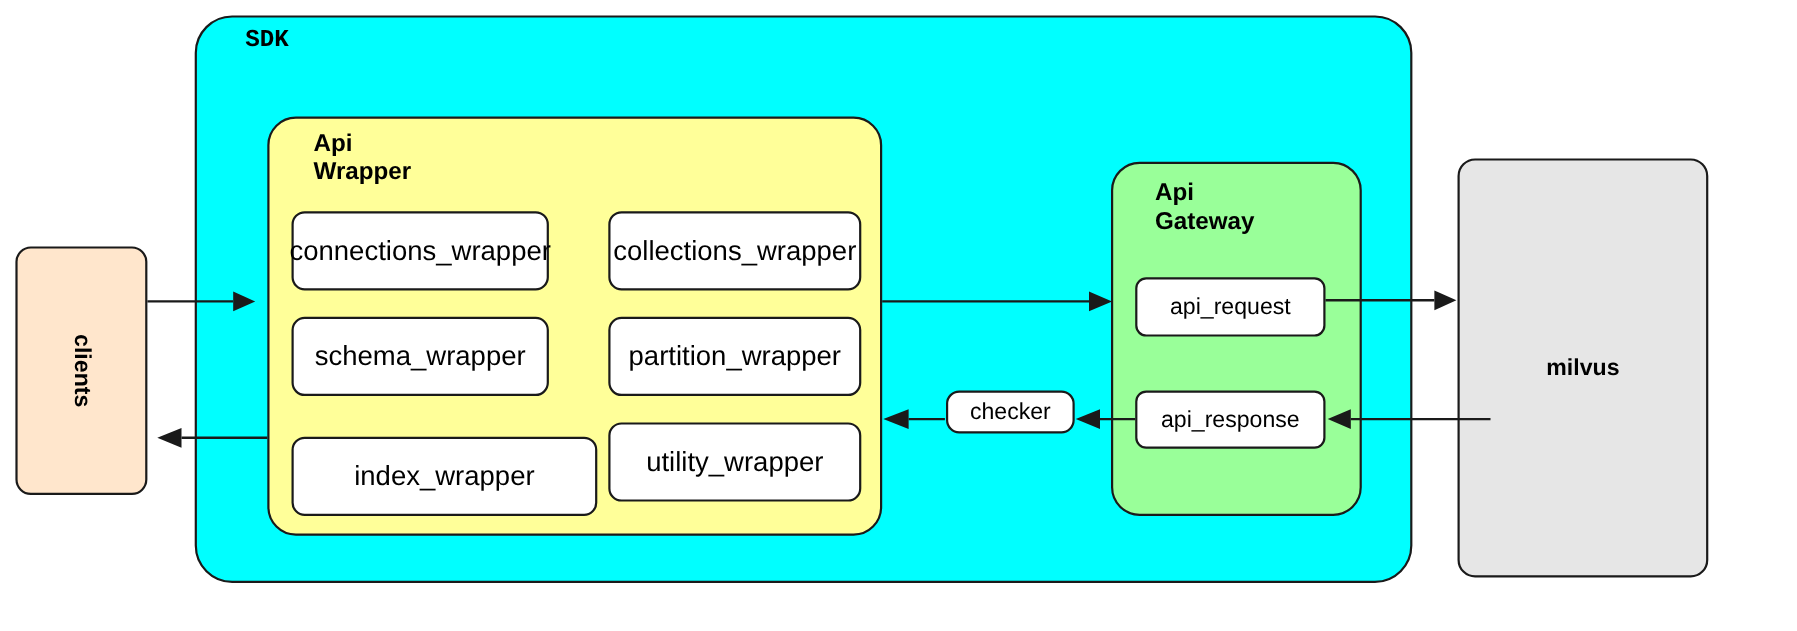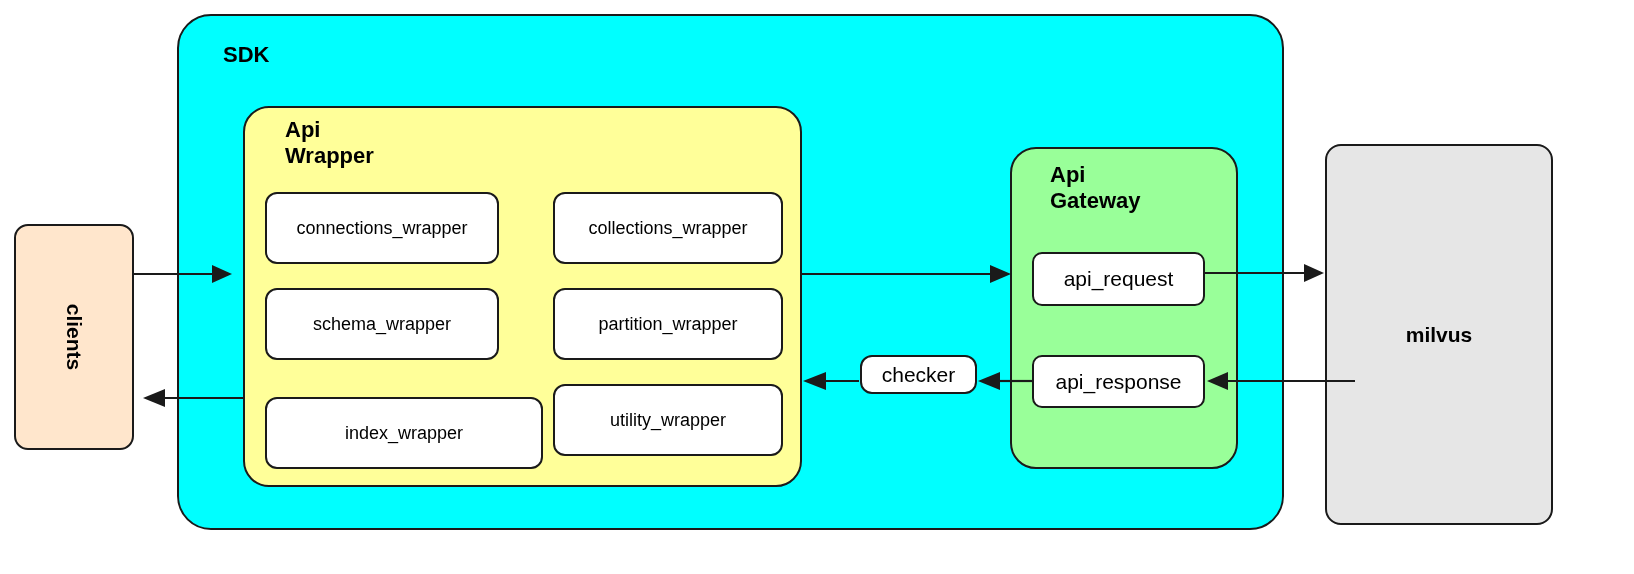--- a/index.html
+++ b/index.html
@@ -59,21 +59,21 @@
     font-size: 21px;
     transform: rotate(90deg);
     white-space: nowrap;
   }
 
   #sdk-group {
     left: 177px; top: 14px; width: 1107px; height: 516px;
     background: #00ffff;
     border-radius: 34px;
   }
-  #sdk-group > .group-label { left: 44px; top: 26px; }
+  #sdk-group > .group-label { left: 44px; top: 8px; font-family: Liberation Mono, monospace; }
 
   #apiwrapper-group {
     left: 243px; top: 106px; width: 559px; height: 381px;
     background: #ffff99;
     border-radius: 26px;
   }
   #apiwrapper-group > .group-label { left: 40px; top: 9px; }
 
   #apigateway-group {
     left: 1010px; top: 147px; width: 228px; height: 322px;
@@ -87,21 +87,21 @@
     background: #e6e6e6;
     border-radius: 16px;
     font-weight: bold;
     font-size: 21px;
   }
 
   
   .leaf {
     background: #ffffff;
     border-radius: 12px;
-    font-size: 18px;
+    font-size: 25px;
     font-weight: normal;
   }
 
   #connections_wrapper { left: 265px; top: 192px; width: 234px; height: 72px; }
   #schema_wrapper      { left: 265px; top: 288px; width: 234px; height: 72px; }
   #index_wrapper       { left: 265px; top: 397px; width: 278px; height: 72px; }
   #collections_wrapper { left: 553px; top: 192px; width: 230px; height: 72px; }
   #partition_wrapper   { left: 553px; top: 288px; width: 230px; height: 72px; }
   #utility_wrapper     { left: 553px; top: 384px; width: 230px; height: 72px; }
 

